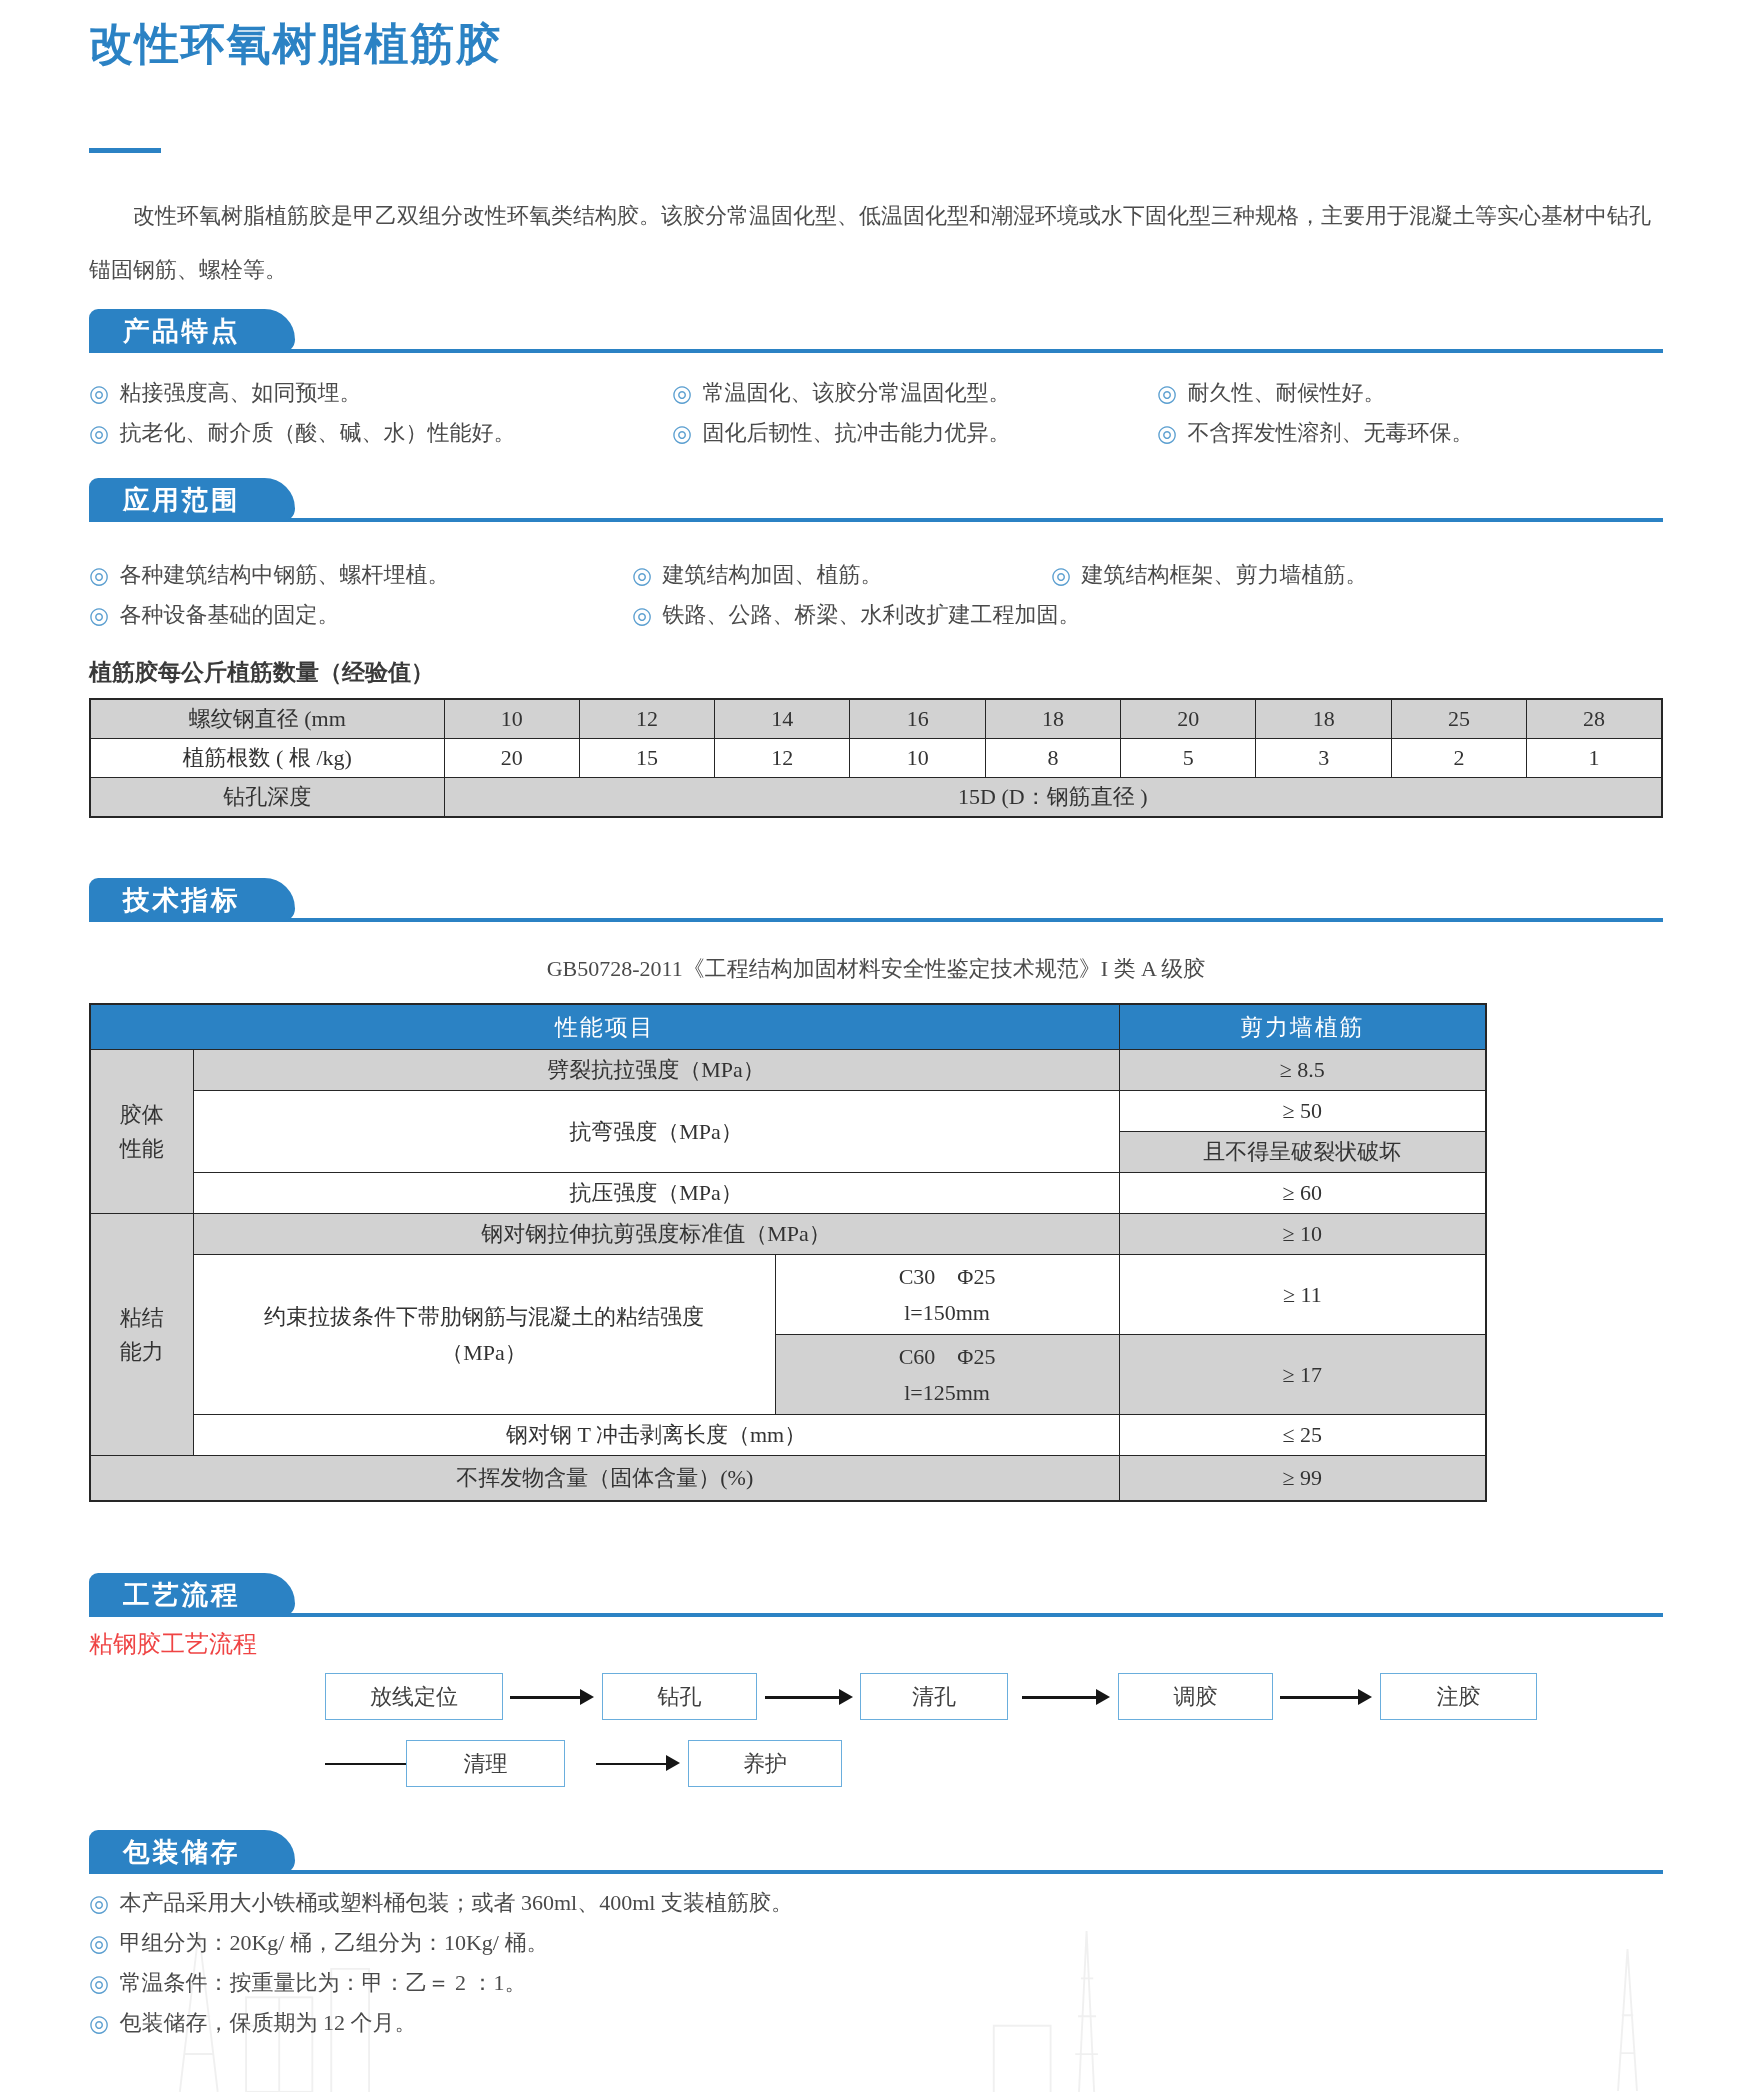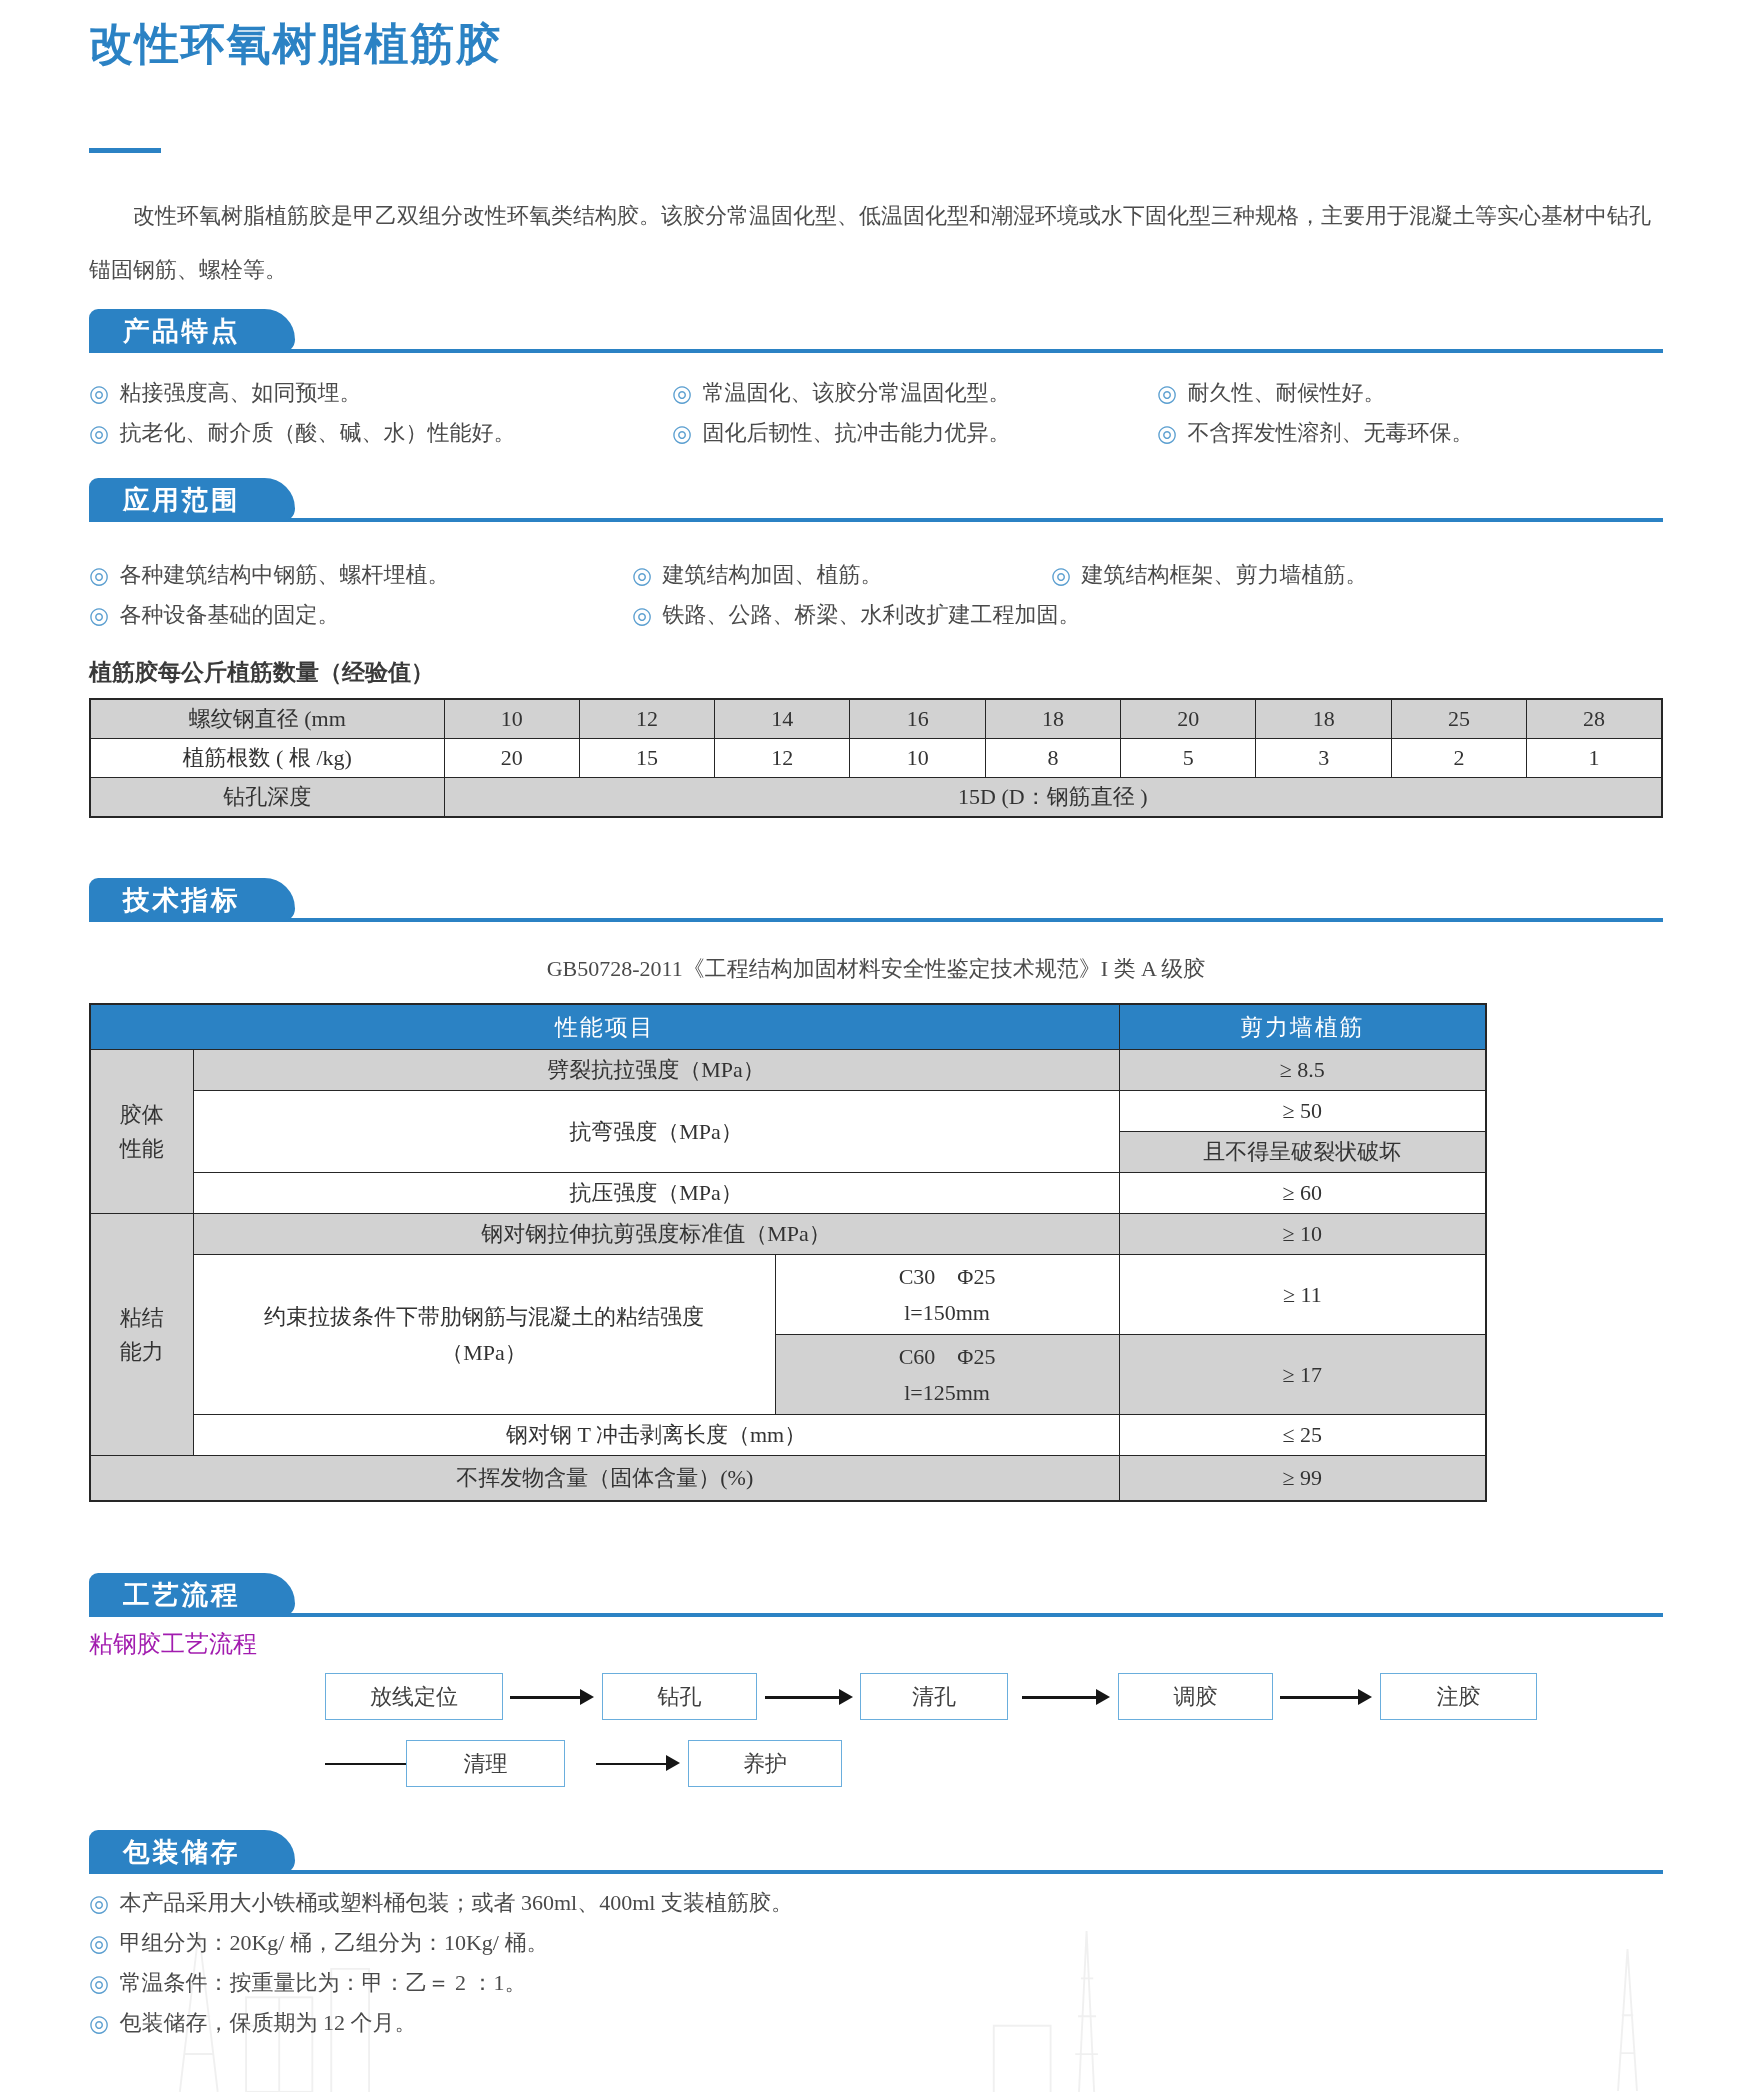--- a/index.html
+++ b/index.html
@@ -32,21 +32,21 @@
   .gb-line{position:absolute;left:89px;top:954px;width:1574px;text-align:center;font-size:22px;color:#4a4a4a;}
   table.tech{position:absolute;left:89px;top:1003px;width:1398px;border-collapse:collapse;table-layout:fixed;
              font-size:22px;color:#333;text-align:center;border:2.8px solid #262626;}
   table.tech th,table.tech td{border:1.9px solid #262626;padding:0 5.7px;}
   table.tech th{background:#2b82c4;color:#fff;font-weight:normal;font-size:23px;height:44px;letter-spacing:1.9px;}
   table.tech td.g{background:#d2d2d2;}
   table.tech td.grp{word-break:break-all;padding:0 26.5px;line-height:34px;}
   table.tech .two-line div{line-height:36px;}
   tr.h42 td{height:40px;} tr.h46 td{height:44px;} tr.h84 td{height:79px;}
   
-  .flow-sub{position:absolute;left:89px;top:1628px;font-size:24px;color:#a21caf;}
+  .flow-sub{position:absolute;left:89px;top:1628px;font-size:24px;color:#ef4444;}
   .flow{position:absolute;left:0;top:1662px;width:1759px;height:151px;}
   .fbox{position:absolute;height:47px;border:1.9px solid #6aaedd;background:#fff;display:flex;
         align-items:center;justify-content:center;font-size:22px;color:#3f3f3f;box-sizing:border-box;}
   .arrow{position:absolute;height:17px;}
   .arrow::before{content:"";position:absolute;left:0;right:12.3px;top:7.6px;height:2.8px;background:#161616;}
   .arrow::after{content:"";position:absolute;right:0;top:0;width:0;height:0;
         border-left:14px solid #161616;border-top:8.5px solid transparent;border-bottom:8.5px solid transparent;}
   .wm{position:absolute;opacity:0.13;}
 </style>
 </head>

